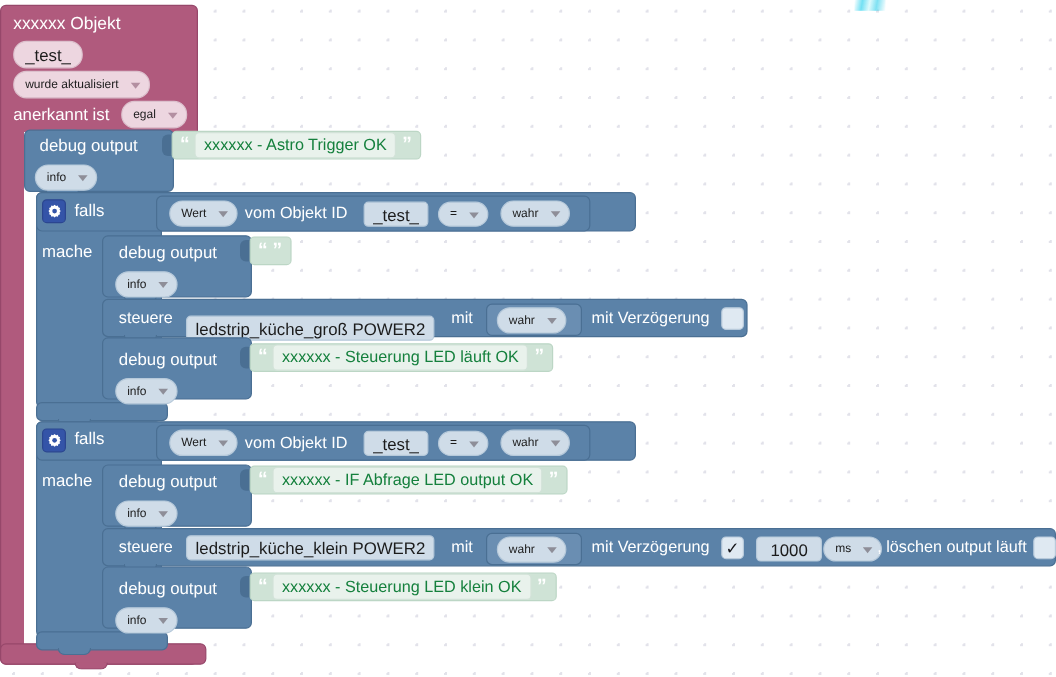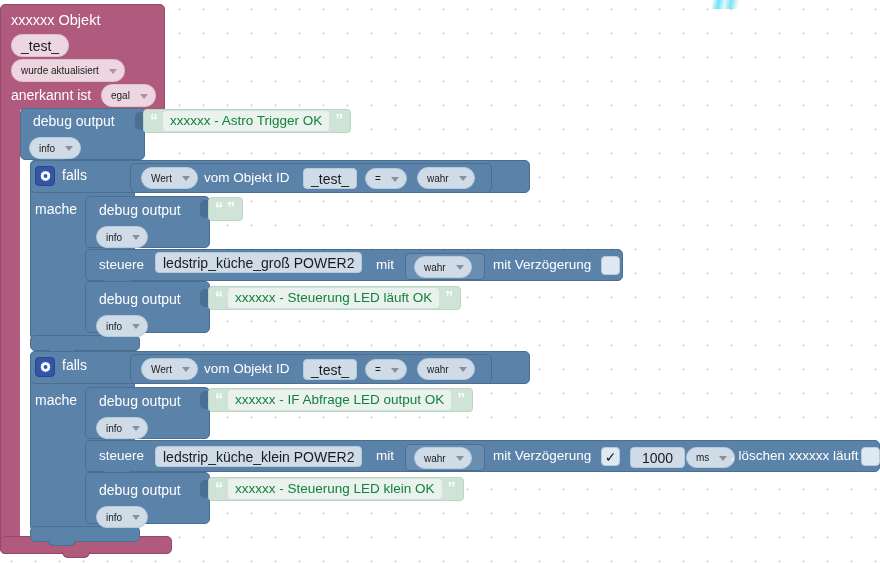--- a/index.html
+++ b/index.html
@@ -303,21 +303,21 @@
   </div>
   <div class="socket-blue" style="position:absolute; left:200px; top:200px; width:12px; height:18px; border-radius:5px;"></div>
   <div class="blk text-body" style="left:208px; top:197px; height:24px;">
     <span class="quote">“</span>
     <span class="quote">”</span>
   </div>
 
   <div class="blk stmt-body" style="left:85px; top:249px; width:538px; height:32px;"></div>
   <div class="notch-blue" style="left:103px; top:279px;"></div>
   <div class="lbl" style="left:99px; top:257px; font-size:13.5px;">steuere</div>
-  <div class="field field-blue field-square" style="left:155px; top:252px; height:21px; padding:0 7px;">ledstrip_küche_groß  POWER2</div>
+  <div class="field field-blue field-square" style="left:155px; top:263px; height:21px; padding:0 7px;">ledstrip_küche_groß  POWER2</div>
   <div class="lbl" style="left:376px; top:257px; font-size:13.5px;">mit</div>
   <div class="val-body" style="left:405px; top:253px; width:78px; height:25px; background:#6a8eb2;"></div>
   <div class="dd dd-blue" style="left:414px; top:256px;">
     <span>wahr</span>
     <span class="caret"></span>
   </div>
   <div class="lbl" style="left:493px; top:257px; font-size:13.5px;">mit Verzögerung</div>
   <div class="cbx" style="left:601px; top:256px;"></div>
 
   <div class="blk stmt-body" style="left:85px; top:281px; width:125px; height:52px;"></div>
@@ -394,21 +394,21 @@
   </div>
   <div class="lbl" style="left:493px; top:448px; font-size:13.5px;">mit Verzögerung</div>
   <div class="cbx" style="left:601px; top:447px;">
     <span class="tick">✓</span>
   </div>
   <div class="field field-blue field-square" style="left:630px; top:447px; height:21px; padding:0 11px;">1000</div>
   <div class="dd dd-blue" style="left:686px; top:447px; height:21px;">
     <span>ms</span>
     <span class="caret"></span>
   </div>
-  <div class="lbl" style="left:731px; top:448px; font-size:13.5px;">, löschen xxxxxx läuft</div>
+  <div class="lbl" style="left:731px; top:448px; font-size:13.5px;">, löschen output läuft</div>
   <div class="cbx" style="left:861px; top:447px;"></div>
 
   <div class="blk stmt-body" style="left:85px; top:472px; width:125px; height:52px;"></div>
   <div class="notch-blue" style="left:103px; top:522px;"></div>
   <div class="lbl" style="left:99px; top:482px;">debug output</div>
   <div class="dd dd-blue" style="left:96px; top:506px;">
     <span>info</span>
     <span class="caret"></span>
   </div>
   <div class="socket-blue" style="position:absolute; left:200px; top:480px; width:12px; height:18px; border-radius:5px;"></div>

